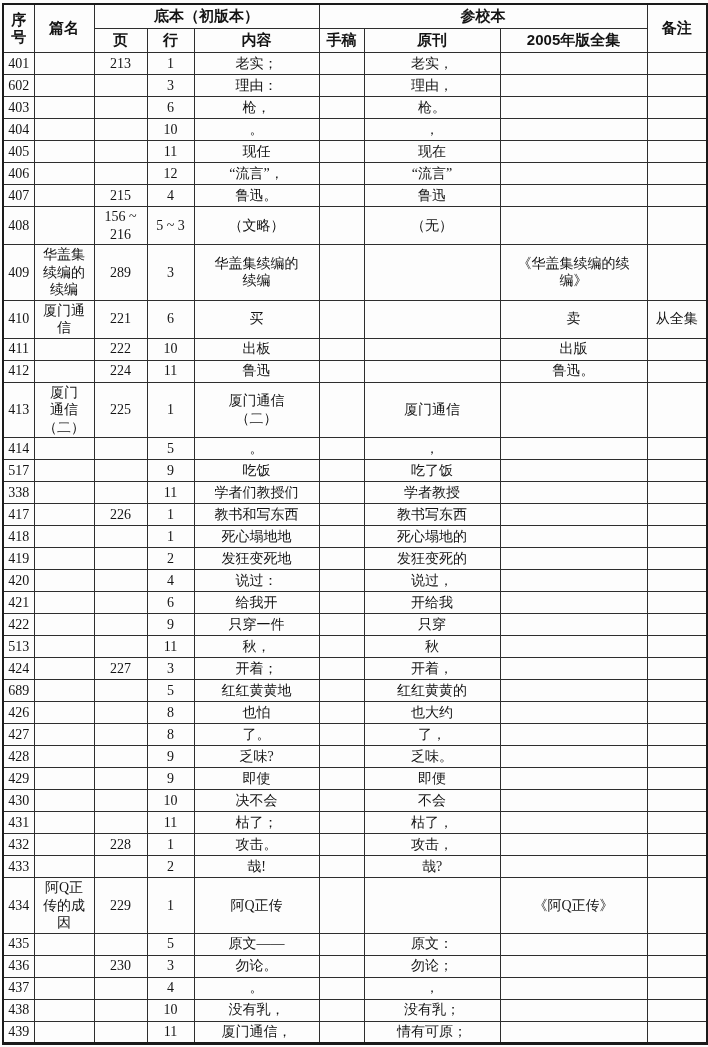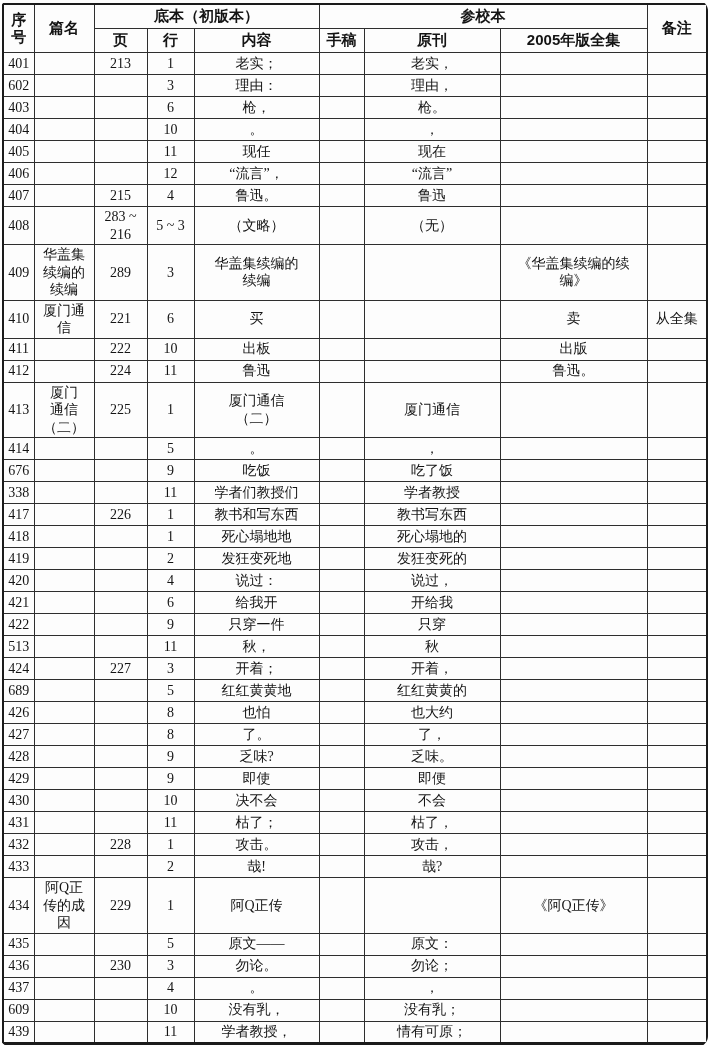--- a/index.html
+++ b/index.html
@@ -4,21 +4,20 @@
 <style>
   html, body { margin: 0; padding: 0; background: #ffffff; }
   .page {
     width: 708px;
     height: 1047px;
     background: #fdfdfd;
     position: relative;
     overflow: hidden;
     font-family: "Liberation Serif", "DejaVu Serif", serif;
     color: #141414;
-    border-radius: 11px;
   }
   table.collation {
     position: absolute;
     left: 2px;
     top: 3px;
     width: 704px;
     border-collapse: collapse;
     table-layout: fixed;
     border: 2px solid #1a1a1a;
   }
@@ -156,21 +155,21 @@
           <td class="c-line">4</td>
           <td class="c-content">鲁迅。</td>
           <td class="c-ms"></td>
           <td class="c-orig">鲁迅</td>
           <td class="c-ed2005"></td>
           <td class="c-note"></td>
         </tr>
         <tr>
           <td class="c-no">408</td>
           <td class="c-title"></td>
-          <td class="c-page">283 ~
+          <td class="c-page">156 ~
 216</td>
           <td class="c-line">5 ~ 3</td>
           <td class="c-content">（文略）</td>
           <td class="c-ms"></td>
           <td class="c-orig">（无）</td>
           <td class="c-ed2005"></td>
           <td class="c-note"></td>
         </tr>
         <tr>
           <td class="c-no">409</td>
@@ -240,21 +239,21 @@
           <td class="c-title"></td>
           <td class="c-page"></td>
           <td class="c-line">5</td>
           <td class="c-content">。</td>
           <td class="c-ms"></td>
           <td class="c-orig">，</td>
           <td class="c-ed2005"></td>
           <td class="c-note"></td>
         </tr>
         <tr>
-          <td class="c-no">676</td>
+          <td class="c-no">517</td>
           <td class="c-title"></td>
           <td class="c-page"></td>
           <td class="c-line">9</td>
           <td class="c-content">吃饭</td>
           <td class="c-ms"></td>
           <td class="c-orig">吃了饭</td>
           <td class="c-ed2005"></td>
           <td class="c-note"></td>
         </tr>
         <tr>
@@ -495,36 +494,36 @@
           <td class="c-title"></td>
           <td class="c-page"></td>
           <td class="c-line">4</td>
           <td class="c-content">。</td>
           <td class="c-ms"></td>
           <td class="c-orig">，</td>
           <td class="c-ed2005"></td>
           <td class="c-note"></td>
         </tr>
         <tr>
-          <td class="c-no">609</td>
+          <td class="c-no">438</td>
           <td class="c-title"></td>
           <td class="c-page"></td>
           <td class="c-line">10</td>
           <td class="c-content">没有乳，</td>
           <td class="c-ms"></td>
           <td class="c-orig">没有乳；</td>
           <td class="c-ed2005"></td>
           <td class="c-note"></td>
         </tr>
         <tr>
           <td class="c-no">439</td>
           <td class="c-title"></td>
           <td class="c-page"></td>
           <td class="c-line">11</td>
-          <td class="c-content">学者教授，</td>
+          <td class="c-content">厦门通信，</td>
           <td class="c-ms"></td>
           <td class="c-orig">情有可原；</td>
           <td class="c-ed2005"></td>
           <td class="c-note"></td>
         </tr>
       </tbody>
   </table>
 </div>
 
 </body></html>

